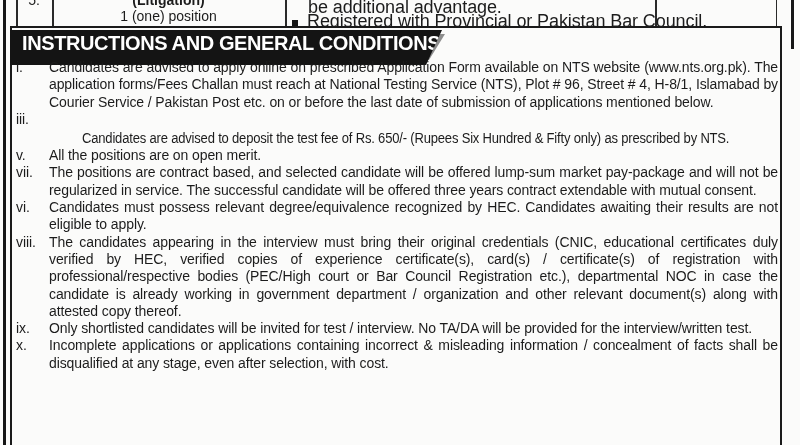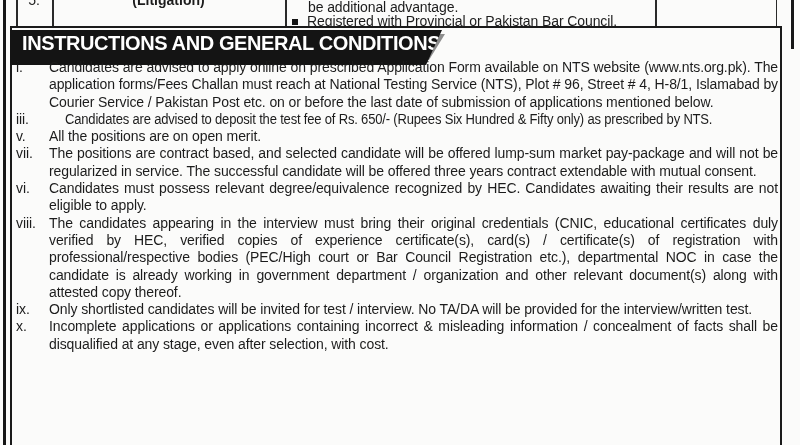--- a/index.html
+++ b/index.html
@@ -14,21 +14,21 @@
   
   .edge-topright{position:absolute;left:791px;top:0;width:3px;height:49px;background:#161616;}
 
   
   .table-strip{position:absolute;left:16px;top:0;width:761px;height:26px;overflow:hidden;}
   .vline{position:absolute;top:0;width:1.5px;height:26px;background:#2a2a2a;}
   .vl0{left:0;} .vl1{left:36px;} .vl2{left:269px;} .vl3{left:639px;} .vl4{left:759.5px;}
   .cell-serial{position:absolute;left:0;top:-9px;width:36px;text-align:center;font-size:14px;line-height:18px;}
   .cell-pos{position:absolute;left:37px;top:-7px;width:231px;text-align:center;font-size:14px;line-height:15.5px;}
   .cell-pos .ttl{font-weight:bold;}
-  .cell-req{position:absolute;left:276px;top:1px;width:470px;font-size:14px;line-height:12.6px;letter-spacing:-0.1px;}
+  .cell-req{position:absolute;left:276px;top:1px;width:470px;font-size:18px;line-height:12.6px;letter-spacing:-0.1px;}
   .req-cont{padding-left:16px;display:block;}
   .req-line{display:block;margin-top:1px;}
   .sq{display:inline-block;width:6px;height:6px;background:#151515;margin-right:9px;position:relative;top:-1px;}
 
   
   .banner-shadow{
     position:absolute;left:17px;top:34px;width:428px;height:26px;background:#8d8d8d;
     clip-path:polygon(0 0,100% 0,calc(100% - 16px) 100%,0 100%);
   }
   .banner{
@@ -44,40 +44,41 @@
     position:absolute;left:10px;top:26px;width:772px;height:430px;
     border:2px solid #1a1a1a;border-bottom:none;box-sizing:border-box;
     background:transparent;
   }
   .list{position:absolute;left:16px;top:59px;width:762px;}
   .item{display:flex;font-size:14px;line-height:17.3px;letter-spacing:-0.1px;}
   .item .num{width:33px;flex-shrink:0;}
   .item .txt{flex:1;text-align:justify;}
   .item .txt b{font-weight:normal;}
   
-  .tight .txt{text-align:center;}
+  .tight .txt{text-align:right;margin-top:19px;}
   .tight .txt>span{display:inline-block;white-space:nowrap;transform:scaleX(0.93);transform-origin:0 50%;letter-spacing:-0.2px;}
 </style>
 </head>
 <body>
 
 <div class="edge-left"></div>
 <div class="edge-topright"></div>
 
 <div class="table-strip">
   <div class="vline vl0"></div>
   <div class="vline vl1"></div>
   <div class="vline vl2"></div>
   <div class="vline vl3"></div>
   <div class="vline vl4"></div>
 
   <div class="cell-serial">5.</div>
 
   <div class="cell-pos">
     <div class="ttl">(Litigation)</div>
+    <div>1 (one) position</div>
   </div>
 
   <div class="cell-req">
     <span class="req-cont">be additional advantage.</span>
     <span class="req-line"><span class="sq"></span><span>Registered with Provincial or Pakistan Bar Council.</span></span>
   </div>
 </div>
 
 <div class="box"></div>
 

